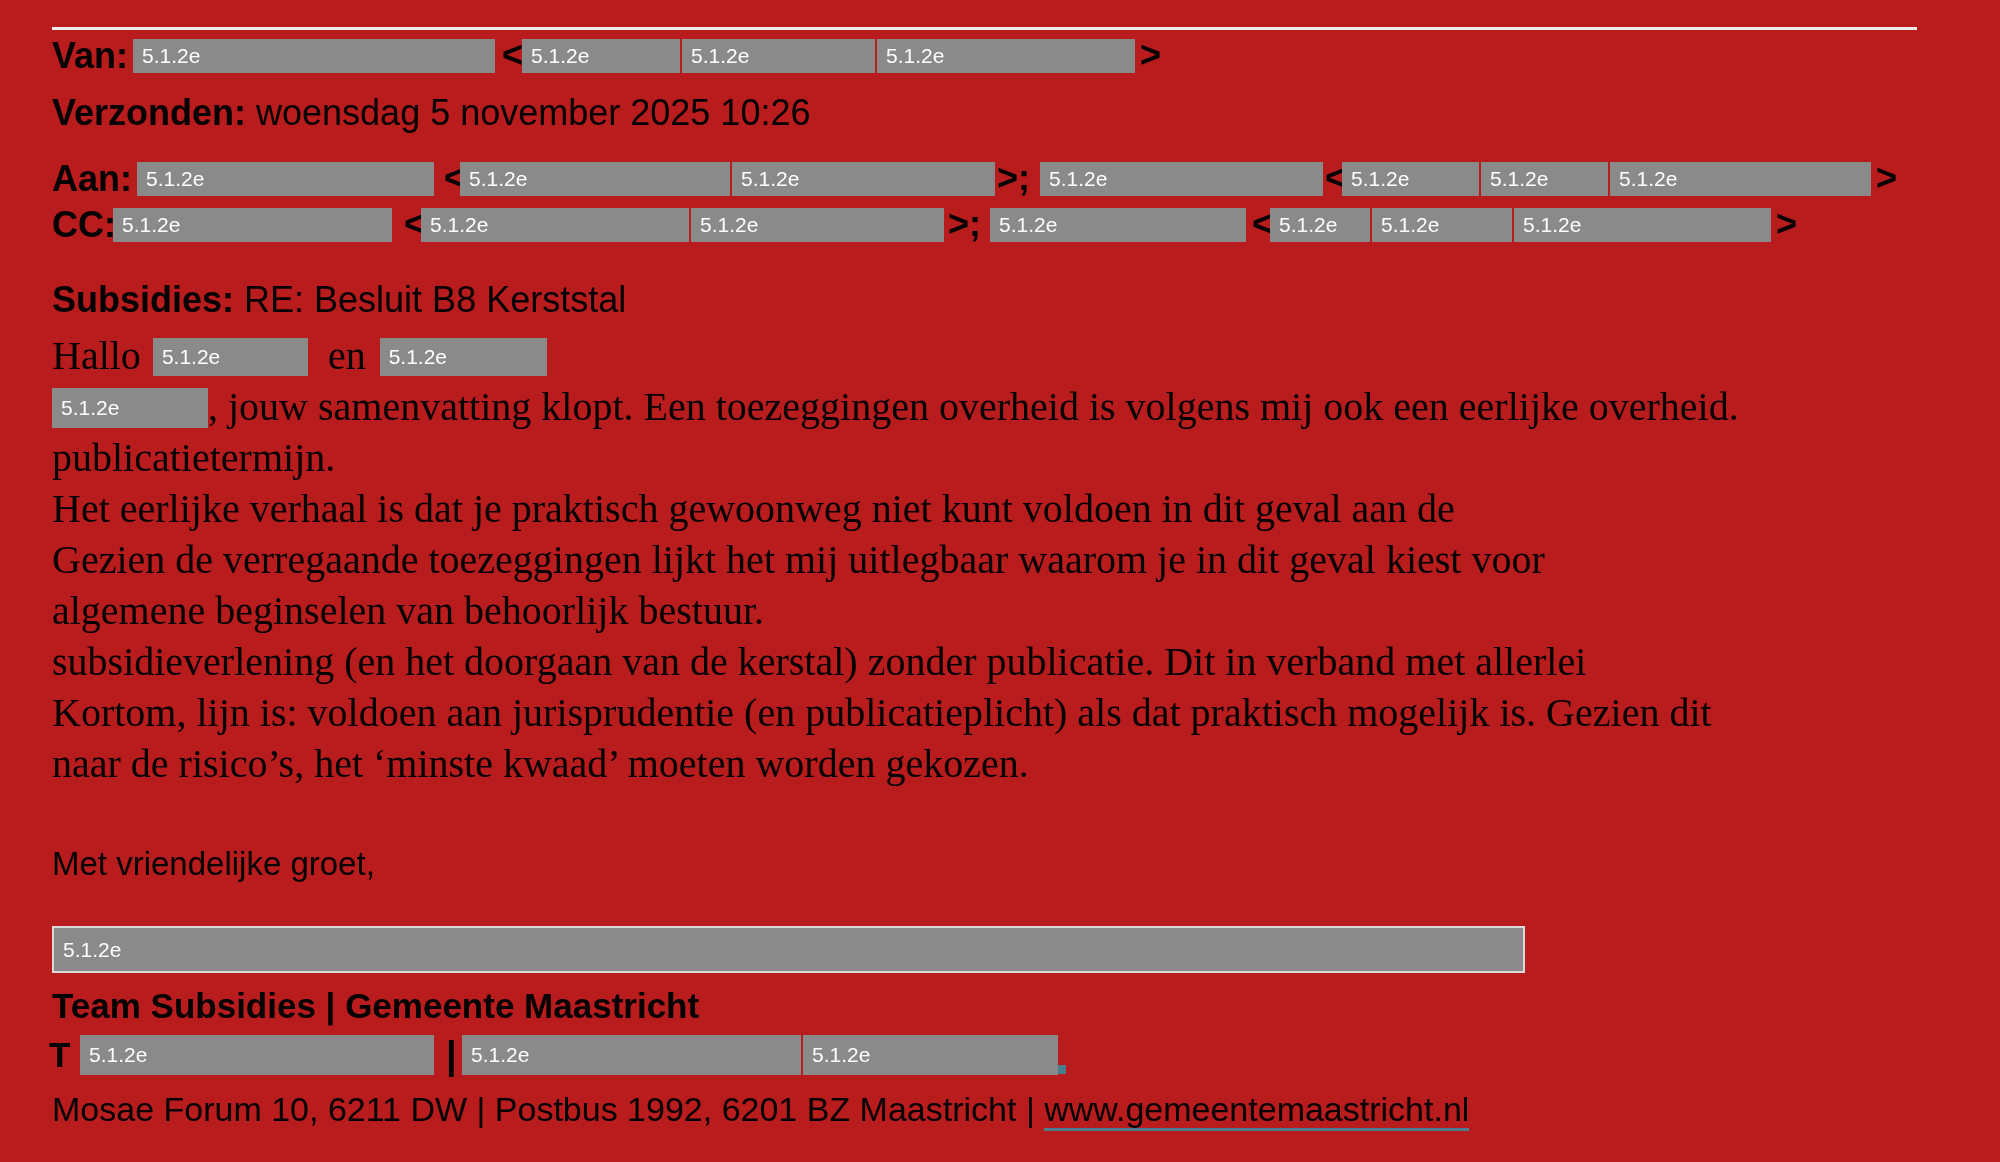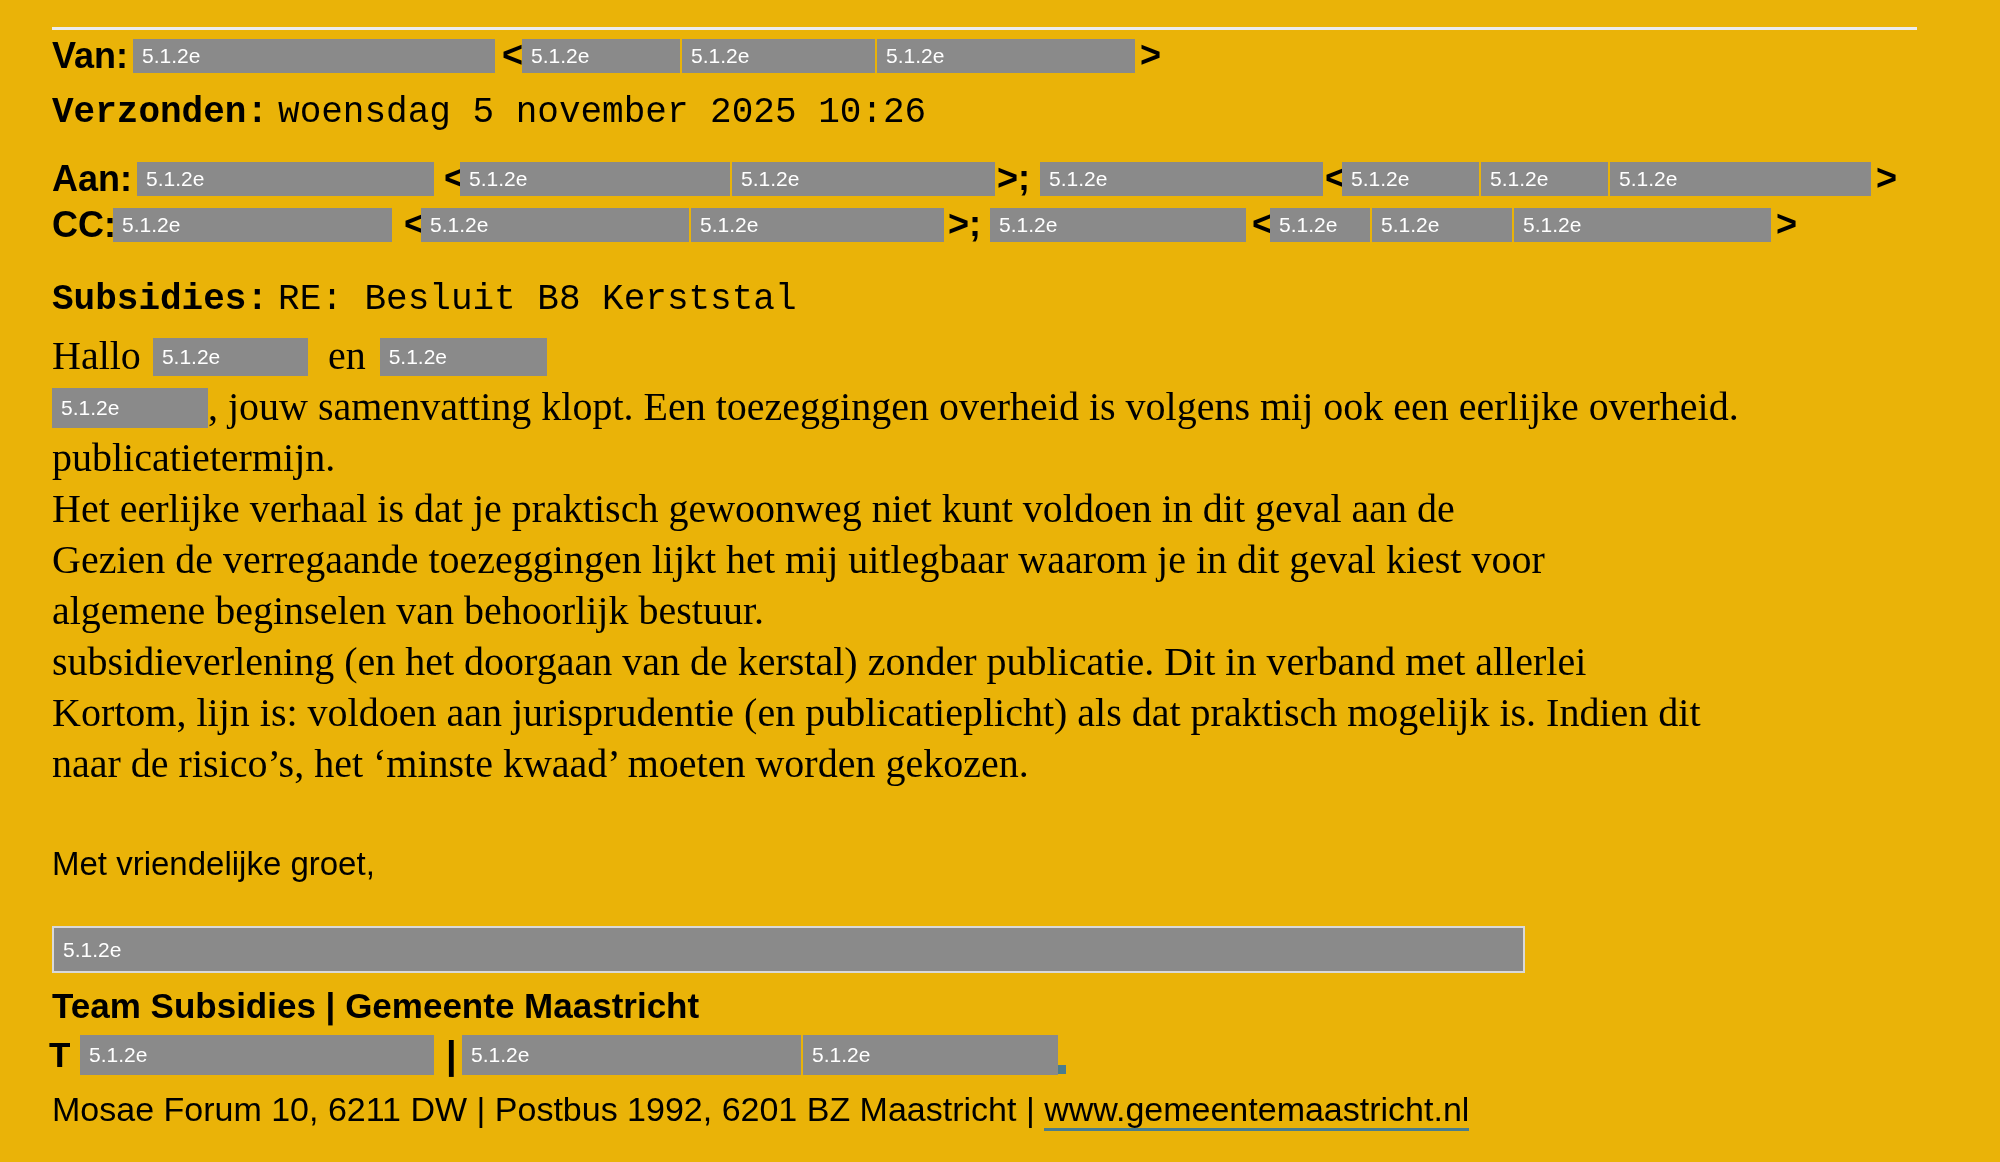--- a/index.html
+++ b/index.html
@@ -1,28 +1,28 @@
 <!DOCTYPE html>
 <html style="--redaction-box: #8a8a8a; --redaction-text: #ffffff; --divider: #ececec; --link-underline: #4a7d8d; --bar-border: #d9d9d9; --text: #000000;"><head>
 <meta charset="utf-8">
 <style>
   html,body{margin:0;padding:0;background:#ffffff;}
-  .page{position:relative;width:2000px;height:1162px;background:#eab308;overflow:hidden;
+  .page{position:relative;width:2000px;height:1162px;background:#b91c1c;overflow:hidden;
         font-family:"Liberation Sans",sans-serif;color:var(--text,#000);}
   .hairline{position:absolute;left:52px;top:27px;width:1865px;height:3px;background:var(--divider,#ececec);}
 
   
   .hrow{position:absolute;left:0;width:100%;height:34px;}
   .hlabel{position:absolute;top:0;line-height:34px;font-size:36px;font-weight:700;white-space:nowrap;}
   .bracket{position:absolute;top:-2px;line-height:36px;font-size:36px;font-weight:700;}
   .rbox{position:absolute;top:0;height:34px;background:var(--redaction-box,#8a8a8a);display:flex;align-items:center;}
   .rtext{color:var(--redaction-text,#fff);font-size:21px;margin-left:9px;white-space:nowrap;}
 
   
-  .trow{position:absolute;left:52px;font-size:36px;line-height:38px;white-space:nowrap;font-family:Liberation Mono, monospace;}
+  .trow{position:absolute;left:52px;font-size:36px;line-height:38px;white-space:nowrap;}
   .trow .b{font-weight:700;}
   .trow .v{margin-left:10px;}
 
   
   .emailbody{position:absolute;left:52px;top:330px;font-family:"Liberation Serif",serif;font-size:40px;}
   .bline{height:51px;line-height:51px;white-space:nowrap;}
   .ibox{display:inline-flex;align-items:center;background:var(--redaction-box,#8a8a8a);height:38px;vertical-align:middle;position:relative;top:-3px;}
   .ibox .rtext{font-family:"Liberation Sans",sans-serif;}
 
   .signoff{position:absolute;left:52px;top:845px;font-size:33px;white-space:nowrap;}
@@ -142,21 +142,21 @@
     <div class="bline">
       <span class="ibox" style="width:156px;height:40px">
           <span class="rtext">5.1.2e</span>
         </span><span>, jouw samenvatting klopt. Een toezeggingen overheid is volgens mij ook een eerlijke overheid.</span>
     </div>
     <div class="bline">publicatietermijn.</div>
     <div class="bline">Het eerlijke verhaal is dat je praktisch gewoonweg niet kunt voldoen in dit geval aan de</div>
     <div class="bline">Gezien de verregaande toezeggingen lijkt het mij uitlegbaar waarom je in dit geval kiest voor</div>
     <div class="bline">algemene beginselen van behoorlijk bestuur.</div>
     <div class="bline">subsidieverlening (en het doorgaan van de kerstal) zonder publicatie. Dit in verband met allerlei</div>
-    <div class="bline">Kortom, lijn is: voldoen aan jurisprudentie (en publicatieplicht) als dat praktisch mogelijk is. Indien dit</div>
+    <div class="bline">Kortom, lijn is: voldoen aan jurisprudentie (en publicatieplicht) als dat praktisch mogelijk is. Gezien dit</div>
     <div class="bline">naar de risico’s, het ‘minste kwaad’ moeten worden gekozen.</div>
   </div>
 
   <div class="signoff">Met vriendelijke groet,</div>
 
   <div class="sigbar">
     <span class="rtext">5.1.2e</span>
   </div>
 
   <div class="teamline">Team Subsidies | Gemeente Maastricht</div>

